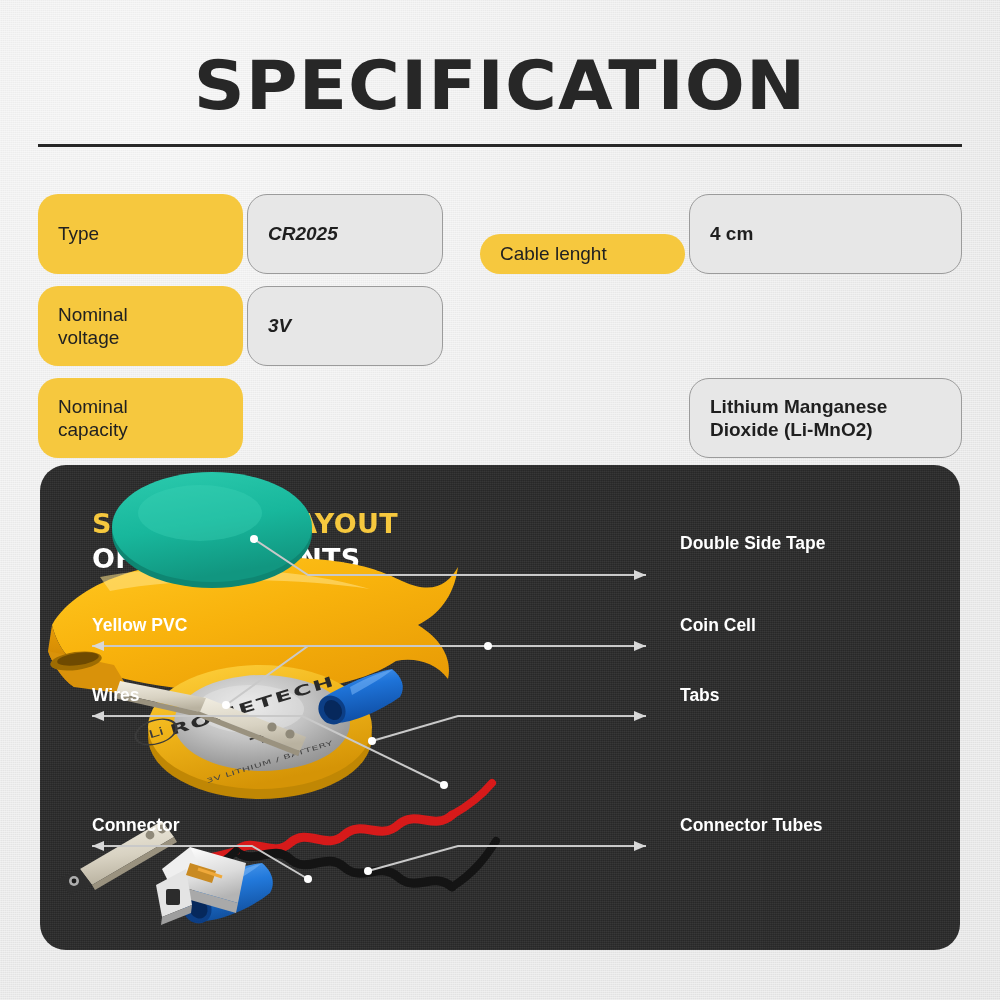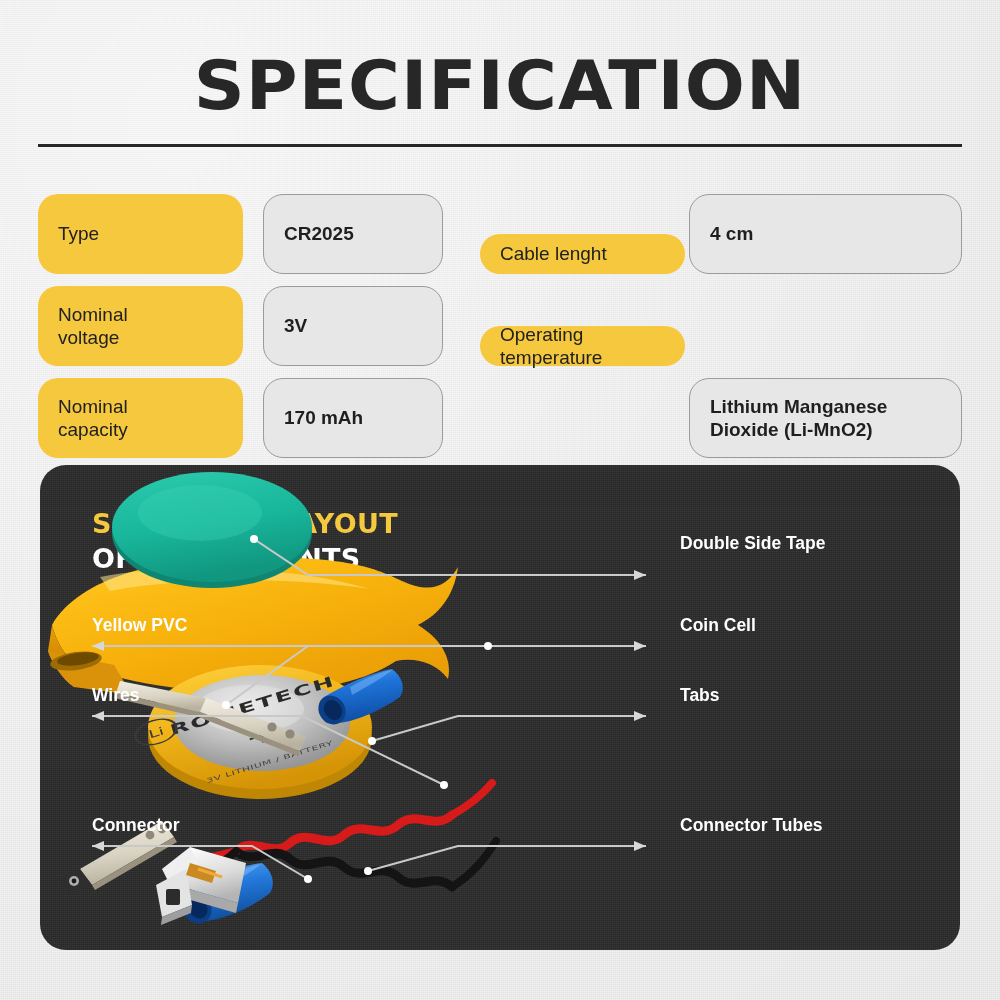--- a/index.html
+++ b/index.html
@@ -81,21 +81,21 @@
     color: #212121;
     font-weight: 400;
   }
   .cell.val {
     background: #e7e7e7;
     border: 1.4px solid #9b9b9b;
     color: #1f1f1f;
     font-weight: 700;
   }
   .col-a-key { grid-column: 1; }
-  .col-a-val { grid-column: 2 / 3; margin-left: 20px; }
+  .col-a-val { grid-column: 2 / 3; margin-left: 4px; font-style: italic; }
   .spacer    { grid-column: 3; }
   .col-b-key { grid-column: 4; margin-top: 40px; }
   .col-b-val { grid-column: 5; margin-left: 4px; }
 
   
   .panel {
     position: absolute;
     left: 40px;
     top: 465px;
     width: 920px;
@@ -160,24 +160,22 @@
 
   <div class="cell key col-a-key">Type</div>
   <div class="cell val col-a-val">CR2025</div>
   <div class="spacer"></div>
   <div class="cell key col-b-key">Cable lenght</div>
   <div class="cell val col-b-val">4 cm</div>
 
   <div class="cell key col-a-key">Nominal<br>voltage</div>
   <div class="cell val col-a-val">3V</div>
   <div class="spacer"></div>
-  <div class="cell key col-b-key">Operating<br>temperature</div>
 
   <div class="cell key col-a-key">Nominal<br>capacity</div>
-  <div class="cell val col-a-val">170 mAh</div>
   <div class="spacer"></div>
   <div class="cell val col-b-val">Lithium Manganese<br>Dioxide (Li-MnO2)</div>
 </div>
 
 <div class="panel">
 
   <div class="sch-head">
     <span class="l1">SCHEMATIC LAYOUT</span>
     <span class="l2">OF COMPONENTS</span>
   </div>

